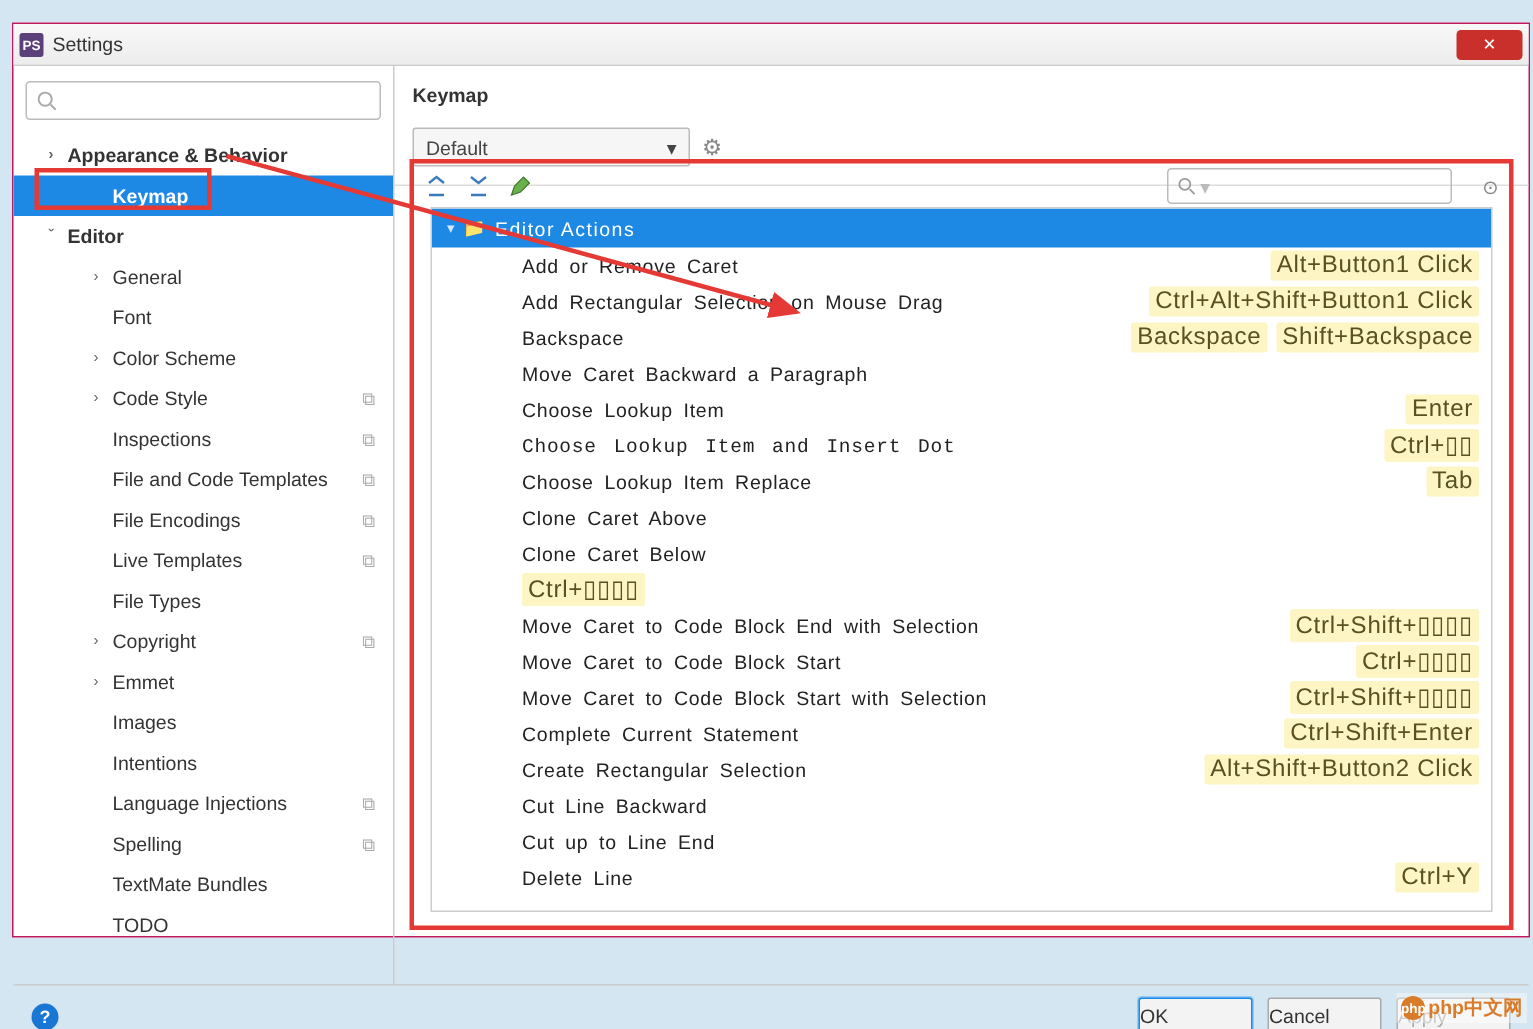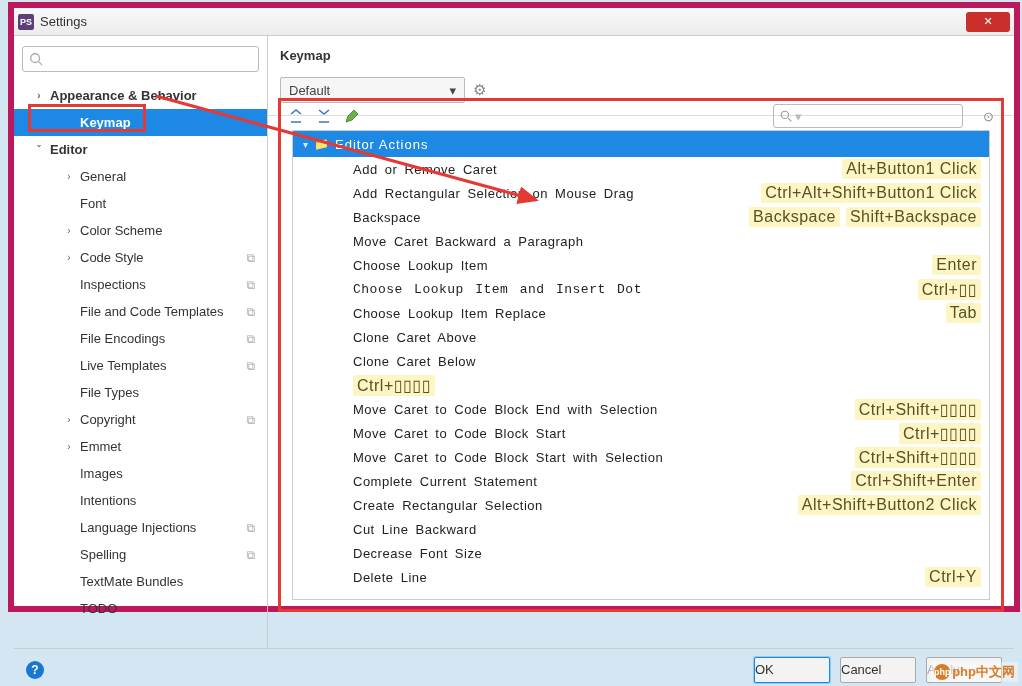--- a/index.html
+++ b/index.html
@@ -1,18 +1,18 @@
 <!DOCTYPE html>
 <html><head>
 <meta charset="utf-8">
 <style>
 * { box-sizing: border-box; margin: 0; padding: 0; font-family: Arial, sans-serif; font-size: 13px; }
 body { background: #d4e6f1; width: 1022px; height: 686px; overflow: hidden; position: relative; }
 
-.window { position: absolute; top: 2px; left: 8px; width: 1012px; height: 610px; background: #fff; border: 6px solid #be185d; }
+.window { position: absolute; top: 15px; left: 8px; width: 1012px; height: 610px; background: #fff; border: 1px solid #be185d; }
 
 .titlebar { height: 28px; background: linear-gradient(#f8f8f8, #ececec); display: flex; align-items: center; padding: 0 4px; border-bottom: 1px solid #ccc; }
 .titlebar-icon { width: 16px; height: 16px; background: #5b3f7a; color: #fff; font-size: 9px; font-weight: bold; display: flex; align-items: center; justify-content: center; margin-right: 6px; border-radius: 2px; }
 .titlebar-text { flex: 1; color: #333; }
 .close-btn { width: 44px; height: 20px; background: #c9302c; border-radius: 3px; position: relative; display: flex; align-items: center; justify-content: center; }
 .close-btn::before { content: "✕"; color: #fff; font-size: 11px; }
 
 .body-area { display: flex; height: 612px; }
 
 .sidebar { width: 254px; border-right: 1px solid #ccc; display: flex; flex-direction: column; }
@@ -301,21 +301,21 @@
                 <span class="action-name" style="word-spacing: 3px;">Create Rectangular Selection</span>
                 <span class="shortcuts">
                   <span class="kbd">Alt+Shift+Button2 Click</span>
                 </span>
               </div>
               <div class="action-row">
                 <span class="action-name" style="word-spacing: 3px;">Cut Line Backward</span>
                 <span class="shortcuts"></span>
               </div>
               <div class="action-row">
-                <span class="action-name" style="word-spacing: 3px;">Decrease Font Size</span>
+                <span class="action-name" style="word-spacing: 3px;">Cut up to Line End</span>
                 <span class="shortcuts"></span>
               </div>
               <div class="action-row">
                 <span class="action-name" style="word-spacing: 3px;">Delete Line</span>
                 <span class="shortcuts">
                   <span class="kbd">Ctrl+Y</span>
                 </span>
               </div>
             </div>
         </div>

